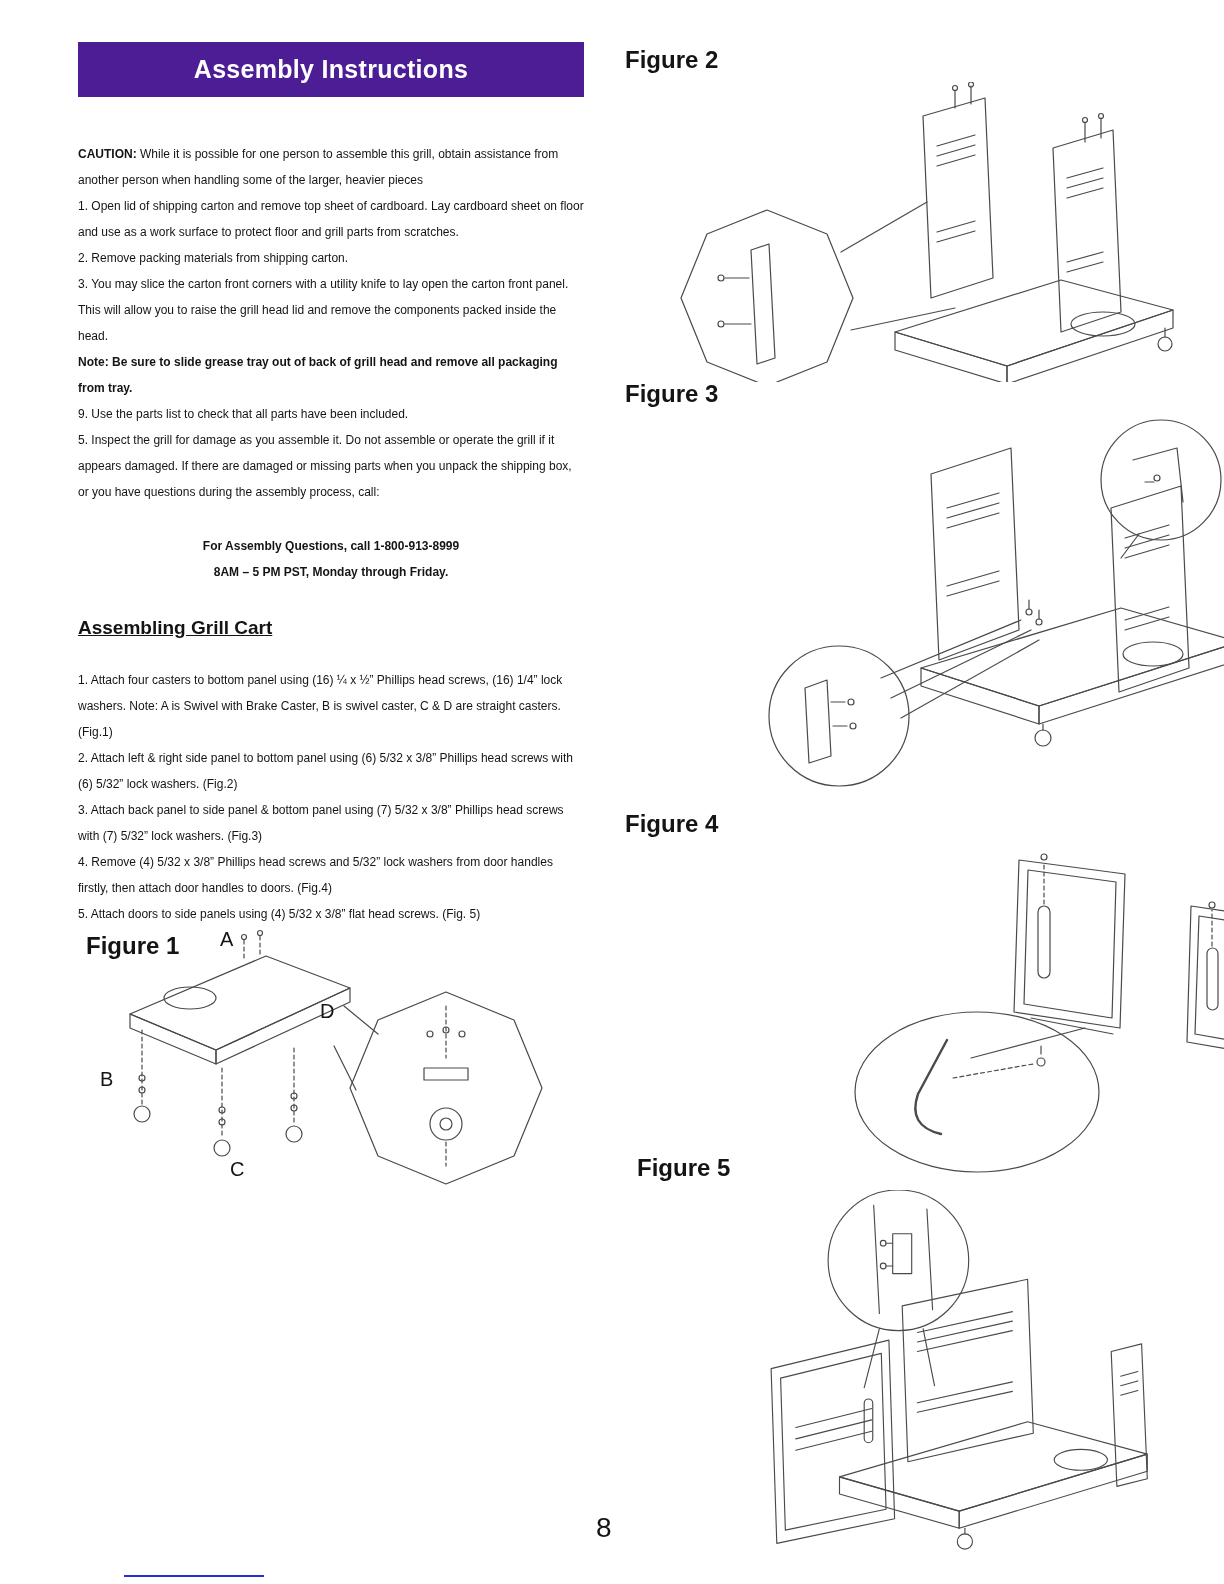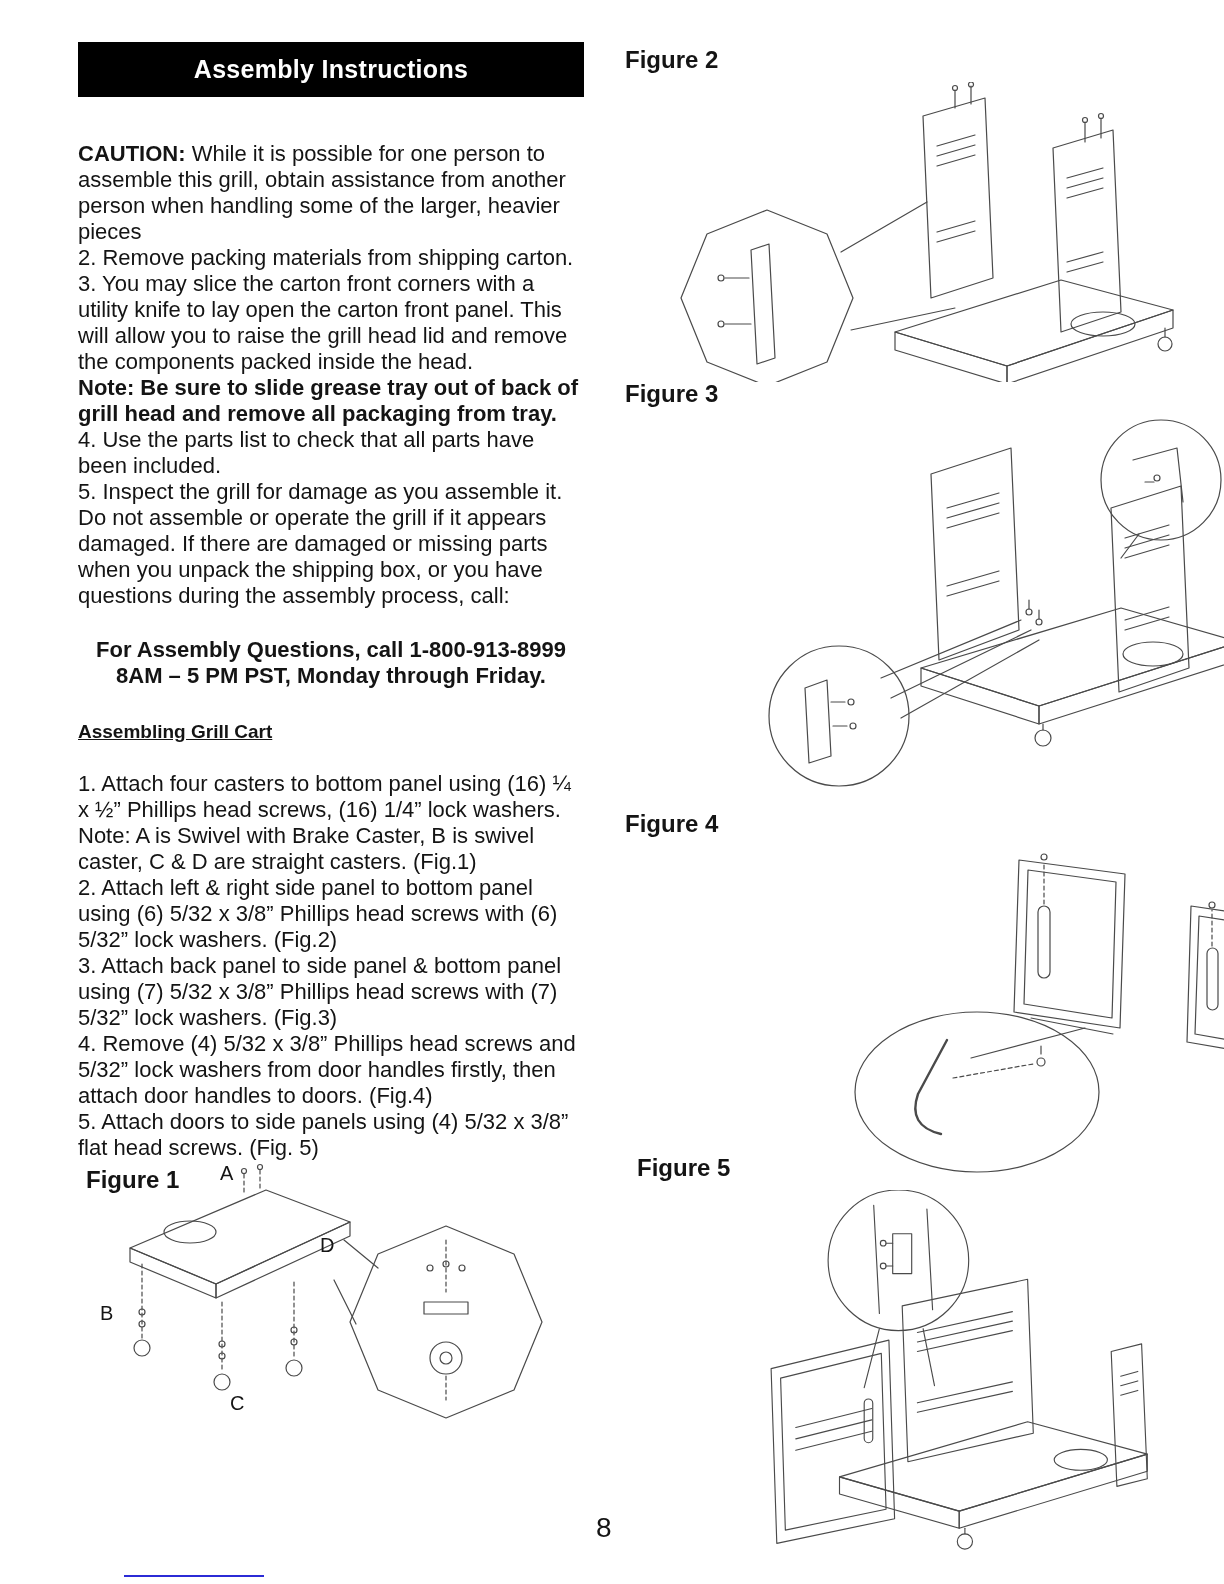--- a/index.html
+++ b/index.html
@@ -7,25 +7,25 @@
     position:relative;
     width:1224px;height:1584px;
     margin:0 auto;
     background:#ffffff;
     font-family:"Liberation Sans", sans-serif;
     color:#141414;
     overflow:hidden;
   }
   .col-left{position:absolute;left:78px;top:42px;width:506px;}
   .banner{
-    background:#000000;color:#fff;text-align:center;
+    background:#4c1d95;color:#fff;text-align:center;
     font-weight:bold;font-size:25px;letter-spacing:.3px;
     padding:13px 6px;margin-bottom:44px;
   }
-  p{margin:0;font-size:22px;line-height:26px;}
+  p{margin:0;font-size:12px;line-height:26px;}
   .bold{font-weight:bold;}
   .center-block{text-align:center;font-weight:bold;margin:28px 0 18px;}
   .heading{font-weight:bold;font-size:19px;line-height:26px;margin:30px 0 26px;text-decoration:underline;}
   .figure-label{font-weight:bold;font-size:24px;line-height:24px;display:block;}
   .fig{position:absolute;}
   .fig svg{display:block;margin-top:10px;}
   #fig2{left:625px;top:48px;}
   #fig2 svg{margin-left:30px;}
   #fig3{left:625px;top:382px;}
   #fig3 svg{margin-left:100px;}
@@ -51,26 +51,27 @@
 <div class="page">
 
   <div class="col-left">
 
     <div class="banner">
       <span>Assembly Instructions</span>
     </div>
 
     <p><strong>CAUTION:</strong><span> While it is possible for one person to assemble this grill, obtain assistance from another person when handling some of the larger, heavier pieces</span></p>
 
+    <p>1. Open lid of shipping carton and remove top sheet of cardboard. Lay cardboard sheet on floor and use as a work surface to protect floor and grill parts from scratches.</p>
     <p>2. Remove packing materials from shipping carton.</p>
     <p>3. You may slice the carton front corners with a utility knife to lay open the carton front panel. This will allow you to raise the grill head lid and remove the components packed inside the head.</p>
 
     <p class="bold">Note: Be sure to slide grease tray out of back of grill head and remove all packaging from tray.</p>
 
-    <p>4. Use the parts list to check that all parts have been included.</p>
+    <p>9. Use the parts list to check that all parts have been included.</p>
     <p>5. Inspect the grill for damage as you assemble it. Do not assemble or operate the grill if it appears damaged. If there are damaged or missing parts when you unpack the shipping box, or you have questions during the assembly process, call:</p>
 
     <div class="center-block">
       <p>For Assembly Questions, call 1-800-913-8999</p>
       <p>8AM – 5 PM PST, Monday through Friday.</p>
     </div>
 
     <p class="heading">Assembling Grill Cart</p>
 
     <p>1. Attach four casters to bottom panel using (16) ¼ x ½” Phillips head screws, (16) 1/4” lock washers. Note: A is Swivel with Brake Caster, B is swivel caster, C &amp; D are straight casters. (Fig.1)</p>

